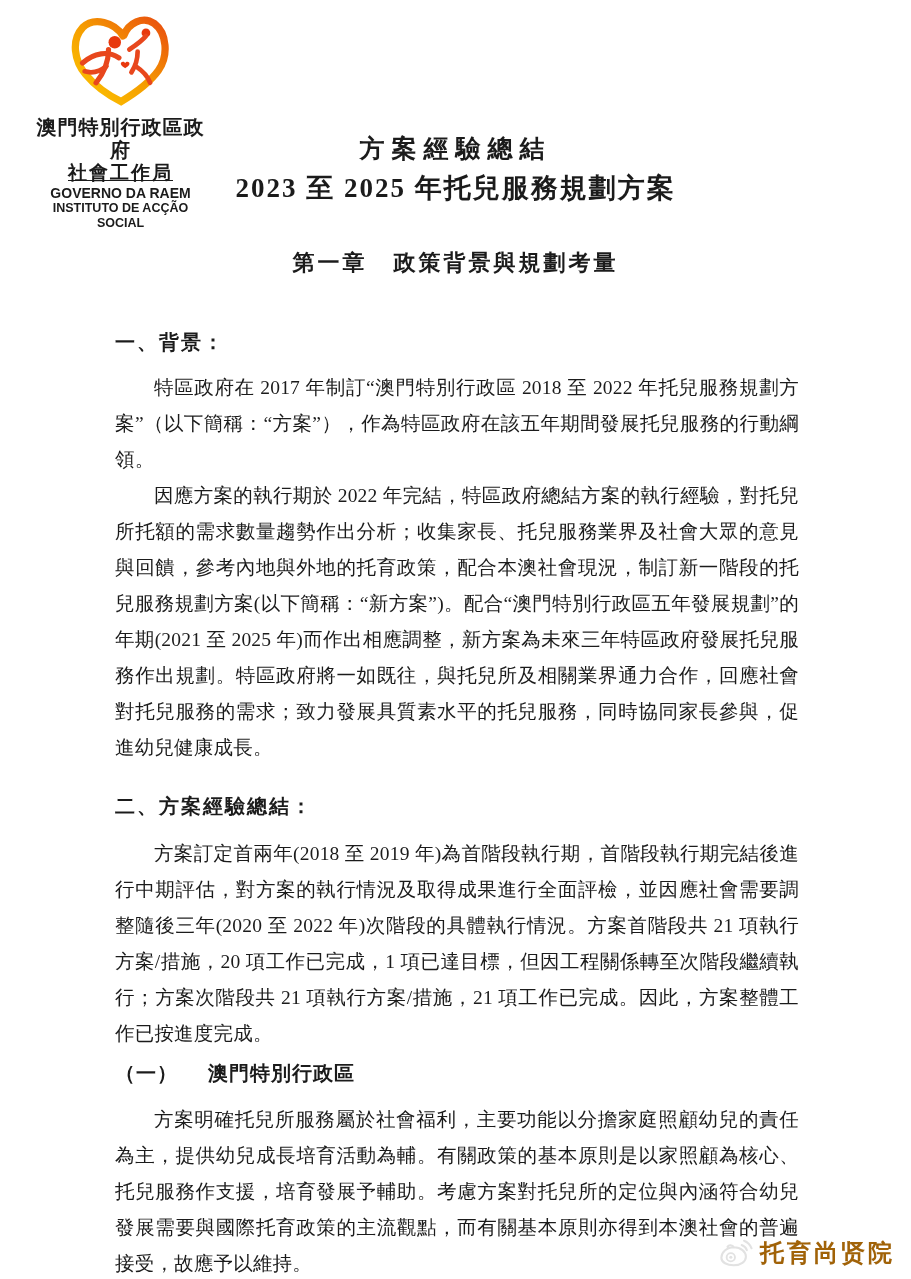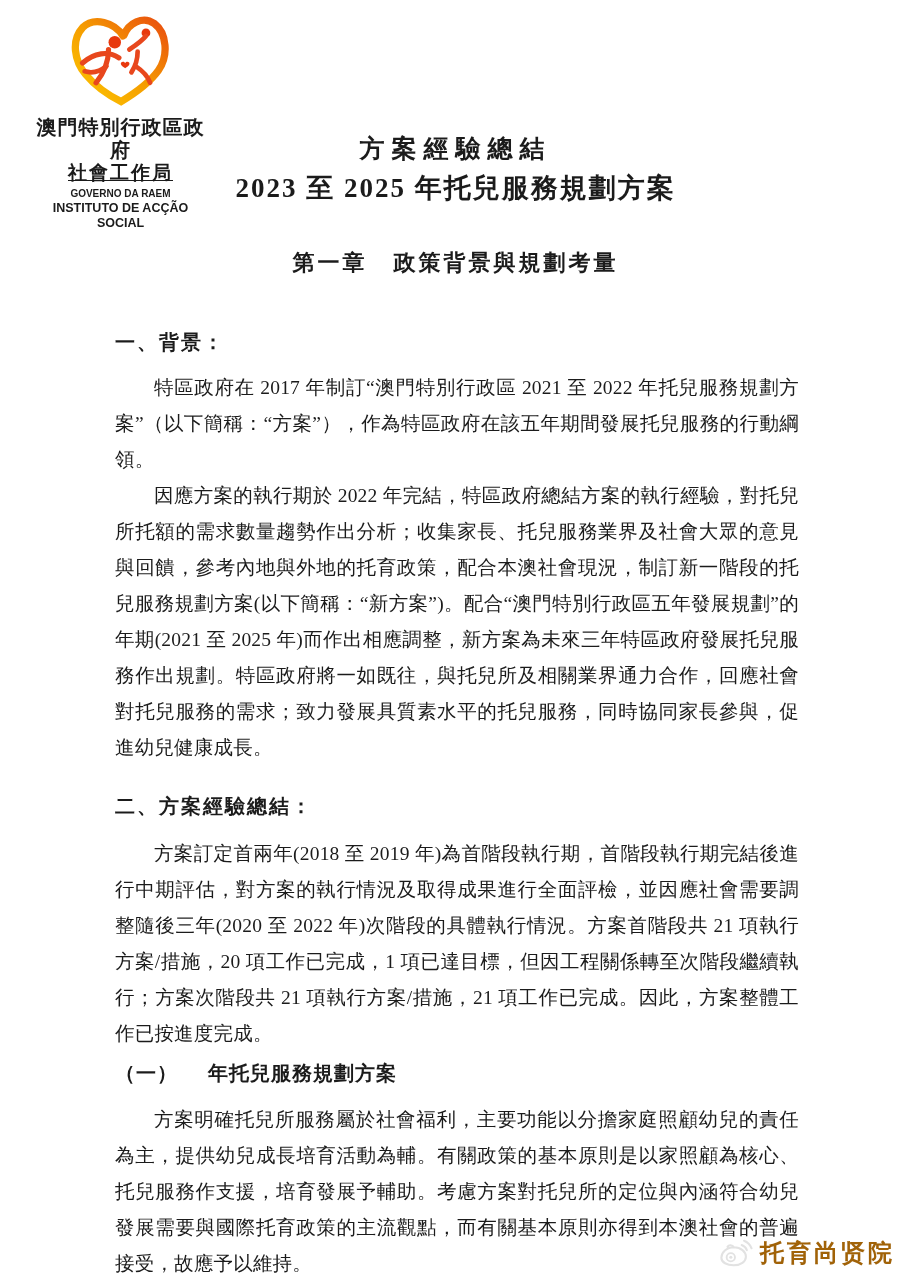--- a/index.html
+++ b/index.html
@@ -14,21 +14,21 @@
 
   
   .logo-block{
     position:absolute;left:28px;top:14px;width:185px;
     text-align:center;
     font-family:"Liberation Sans","DejaVu Sans",sans-serif;
   }
   .logo-heart{display:block;margin:0 auto 6px auto;}
   .org-zh1{font-size:20px;font-weight:bold;letter-spacing:1px;line-height:23px;}
   .org-zh2{font-size:19px;font-weight:bold;letter-spacing:2px;line-height:22px;text-decoration:underline;}
-  .org-pt1{font-size:10px;font-weight:bold;line-height:15px;margin-top:2px;}
+  .org-pt1{font-size:14px;font-weight:bold;line-height:15px;margin-top:2px;}
   .org-pt2{font-size:12.5px;font-weight:bold;line-height:15px;}
 
   
   .doc-title{
     position:absolute;top:133px;left:0;right:0;
     text-align:center;font-weight:bold;
   }
   .doc-title .t1{font-size:25px;letter-spacing:7px;line-height:32px;}
   .doc-title .t2{font-size:27px;letter-spacing:2px;line-height:34px;margin-top:6px;}
 
@@ -110,28 +110,28 @@
     <div class="t2">2023 至 2025 年托兒服務規劃方案</div>
   </div>
 
   <div class="chapter">
     <span>第一章</span><span class="chapter-gap"></span><span>政策背景與規劃考量</span>
   </div>
 
   <div class="main">
 
     <h2 class="sec-heading">一、背景：</h2>
-    <p class="para">特區政府在 2017 年制訂“澳門特別行政區 2021 至 2022 年托兒服務規劃方案”（以下簡稱：“方案”），作為特區政府在該五年期間發展托兒服務的行動綱領。</p>
+    <p class="para">特區政府在 2017 年制訂“澳門特別行政區 2018 至 2022 年托兒服務規劃方案”（以下簡稱：“方案”），作為特區政府在該五年期間發展托兒服務的行動綱領。</p>
     <p class="para">因應方案的執行期於 2022 年完結，特區政府總結方案的執行經驗，對托兒所托額的需求數量趨勢作出分析；收集家長、托兒服務業界及社會大眾的意見與回饋，參考內地與外地的托育政策，配合本澳社會現況，制訂新一階段的托兒服務規劃方案(以下簡稱：“新方案”)。配合“澳門特別行政區五年發展規劃”的年期(2021 至 2025 年)而作出相應調整，新方案為未來三年特區政府發展托兒服務作出規劃。特區政府將一如既往，與托兒所及相關業界通力合作，回應社會對托兒服務的需求；致力發展具質素水平的托兒服務，同時協同家長參與，促進幼兒健康成長。</p>
 
     <h2 class="sec-heading s2">二、方案經驗總結：</h2>
     <p class="para">方案訂定首兩年(2018 至 2019 年)為首階段執行期，首階段執行期完結後進行中期評估，對方案的執行情況及取得成果進行全面評檢，並因應社會需要調整隨後三年(2020 至 2022 年)次階段的具體執行情況。方案首階段共 21 項執行方案/措施，20 項工作已完成，1 項已達目標，但因工程關係轉至次階段繼續執行；方案次階段共 21 項執行方案/措施，21 項工作已完成。因此，方案整體工作已按進度完成。</p>
 
     <h3 class="sub-heading">
-      <span>（一）</span><span class="sub-gap"></span><span>年托兒服務規劃方案</span>
+      <span>（一）</span><span class="sub-gap"></span><span>澳門特別行政區</span>
     </h3>
     <p class="para">方案明確托兒所服務屬於社會福利，主要功能以分擔家庭照顧幼兒的責任為主，提供幼兒成長培育活動為輔。有關政策的基本原則是以家照顧為核心、托兒服務作支援，培育發展予輔助。考慮方案對托兒所的定位與內涵符合幼兒發展需要與國際托育政策的主流觀點，而有關基本原則亦得到本澳社會的普遍接受，故應予以維持。</p>
 
   </div>
 
   <div class="watermark">
     <svg width="34" height="30" viewBox="0 0 36 30" aria-hidden="true">
       <path d="M16 9 C 8 9 2.5 14.5 2.5 20 C 2.5 25 8.5 28 15.5 28 C 23 28 28.5 24 28.5 19 C 28.5 13.5 23 9 16 9 Z
                M 16 9 C 14 6.5 10.5 6 9 8.5" fill="none" stroke="#e2e2e2" stroke-width="2.2" stroke-linecap="round"></path>
       <circle cx="12.5" cy="19.5" r="4.4" fill="none" stroke="#e2e2e2" stroke-width="2"></circle>

